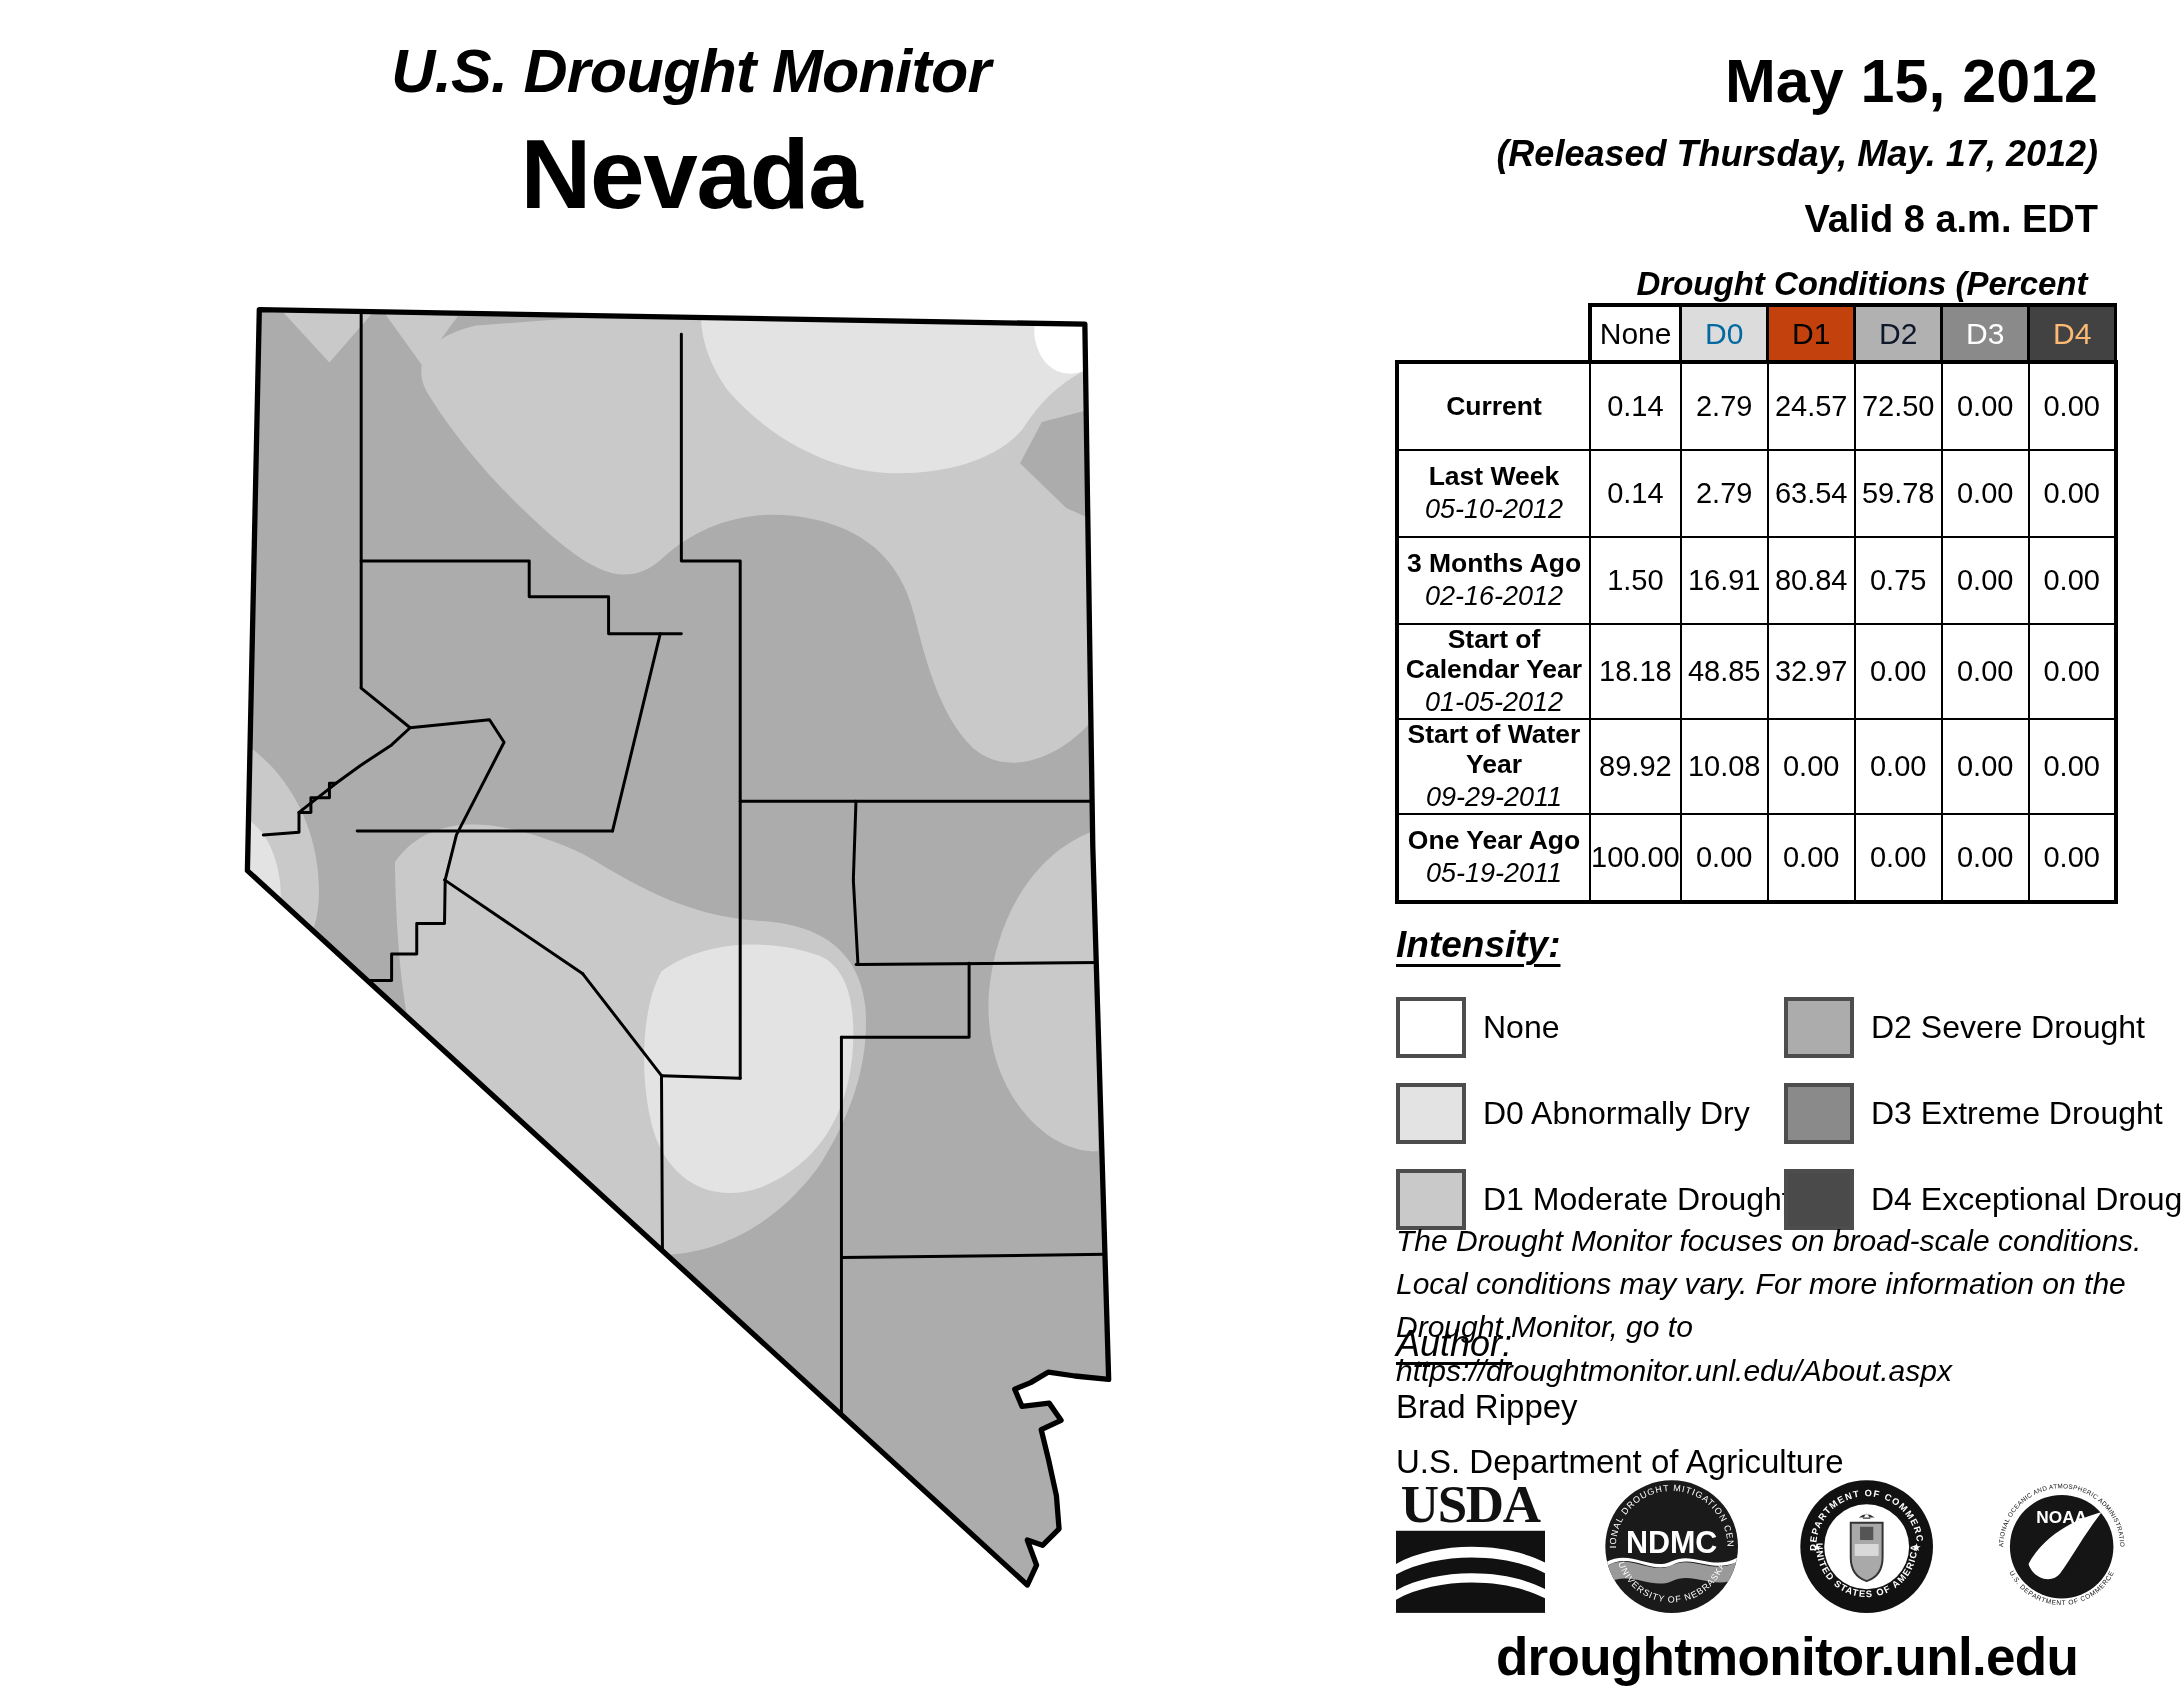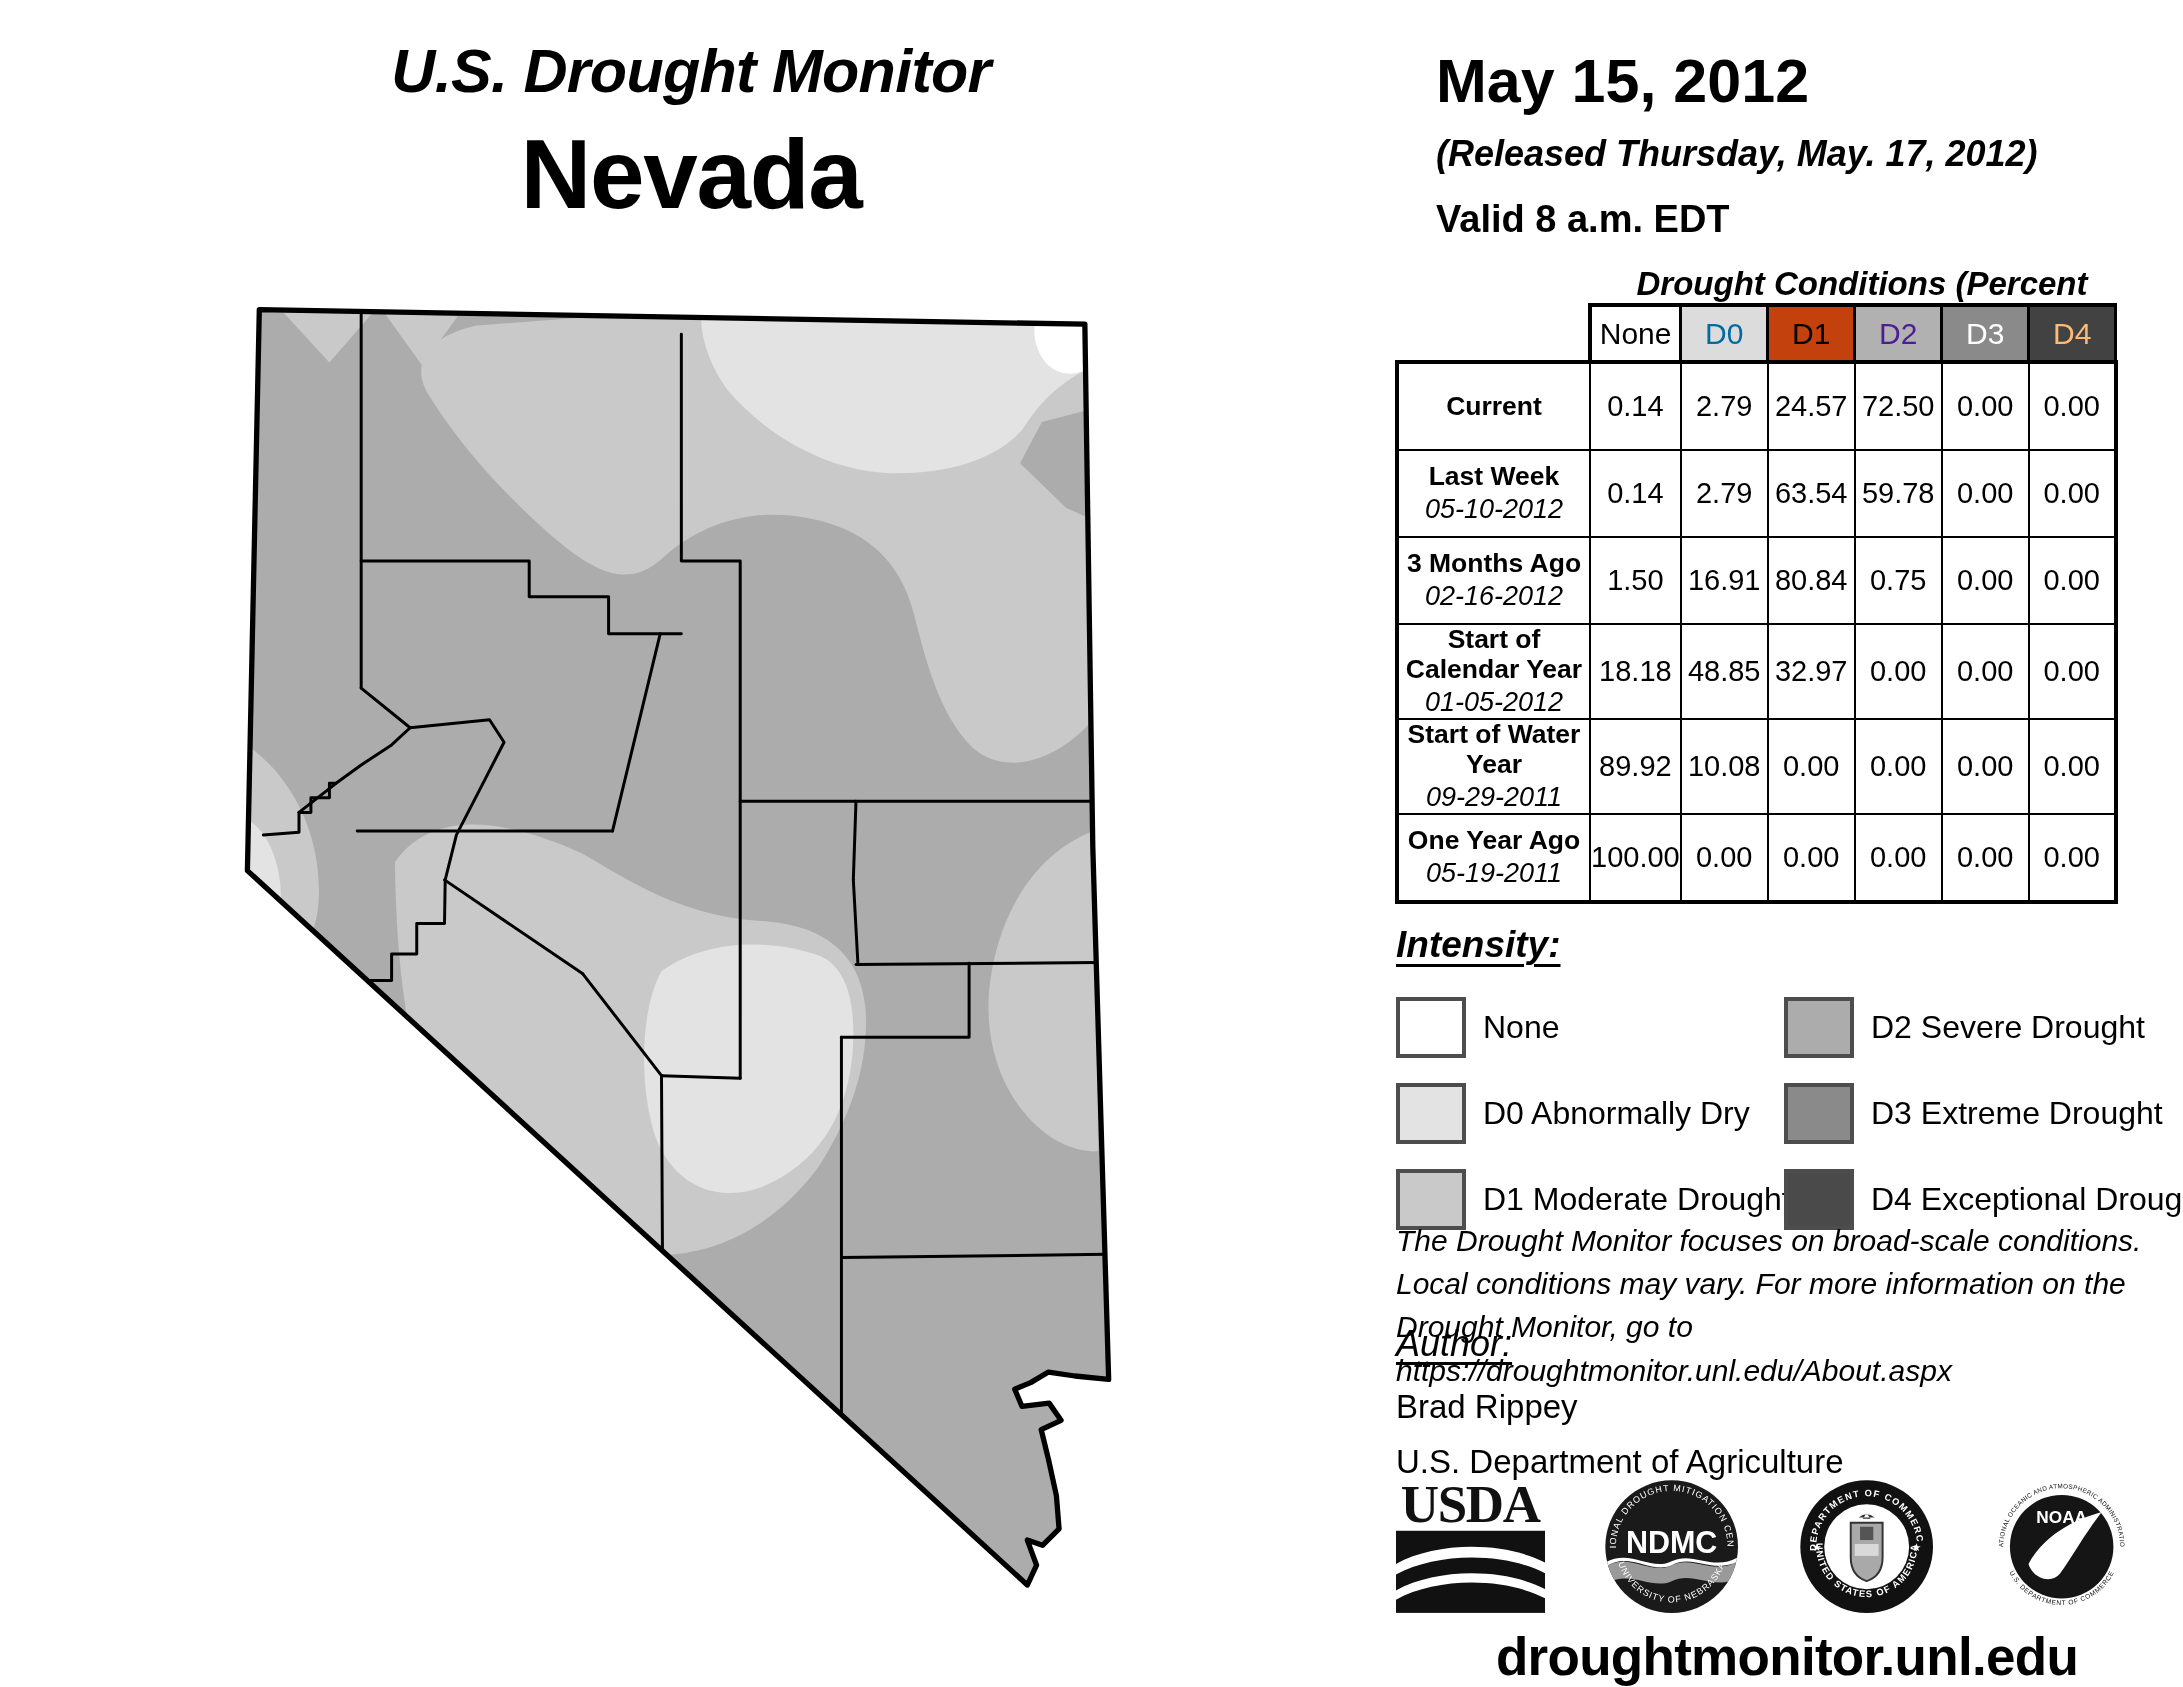--- a/index.html
+++ b/index.html
@@ -5,21 +5,21 @@
   html,body{margin:0;padding:0;background:#fff;}
   #page{position:relative;width:2183px;height:1687px;background:#fff;overflow:hidden;
         font-family:"Liberation Sans",sans-serif;color:#000;}
 
   
   #title-block{position:absolute;left:261px;top:36px;width:860px;text-align:center;}
   #title-line1{font-size:61px;font-weight:bold;font-style:italic;letter-spacing:-0.7px;}
   #title-line2{font-size:98px;font-weight:bold;letter-spacing:-1.3px;margin-top:12px;}
 
   
-  #date-block{position:absolute;left:1436px;top:46px;width:662px;text-align:left;}
+  #date-block{position:absolute;left:1436px;top:46px;width:662px;text-align:right;}
   #dm-date{font-size:61px;font-weight:bold;}
   #dm-released{font-size:36px;font-weight:bold;font-style:italic;margin-top:17px;}
   #dm-valid{font-size:38px;font-weight:bold;margin-top:22.5px;}
 
   
   #table-caption{position:absolute;left:1594px;top:265px;width:536px;text-align:center;
                  font-size:33px;font-style:italic;font-weight:600;}
   #dm-table{position:absolute;left:1395px;top:303px;border-collapse:collapse;table-layout:fixed;}
   #dm-table td{border:2.6px solid #000;text-align:center;vertical-align:middle;
                font-size:29px;padding:0;}
@@ -153,21 +153,21 @@
   </div>
 
   <div id="table-caption">Drought Conditions (Percent Area)</div>
   <table id="dm-table">
       <tbody id="dm-tbody">
         <tr class="hdr">
           <td class="corner lab"></td>
           <td class="val first" style="background: rgb(255, 255, 255); color: rgb(0, 0, 0);">None</td>
           <td class="val" style="background: rgb(220, 220, 220); color: #0369a1;">D0</td>
           <td class="val" style="background: #c2410c; color: rgb(0, 0, 0);">D1</td>
-          <td class="val" style="background: rgb(177, 177, 177); color: #4c1d95;">D2</td>
+          <td class="val" style="background: rgb(177, 177, 177); color: #0f172a;">D2</td>
           <td class="val" style="background: rgb(138, 138, 138); color: rgb(255, 255, 255);">D3</td>
           <td class="val last" style="background: rgb(66, 66, 66); color: #fdba74;">D4</td>
         </tr>
         <tr class="body rowfirst">
           <td class="lab">
             <div class="rowlabel">Current</div>
           </td>
           <td class="val">0.14</td>
           <td class="val">2.79</td>
           <td class="val">24.57</td>

